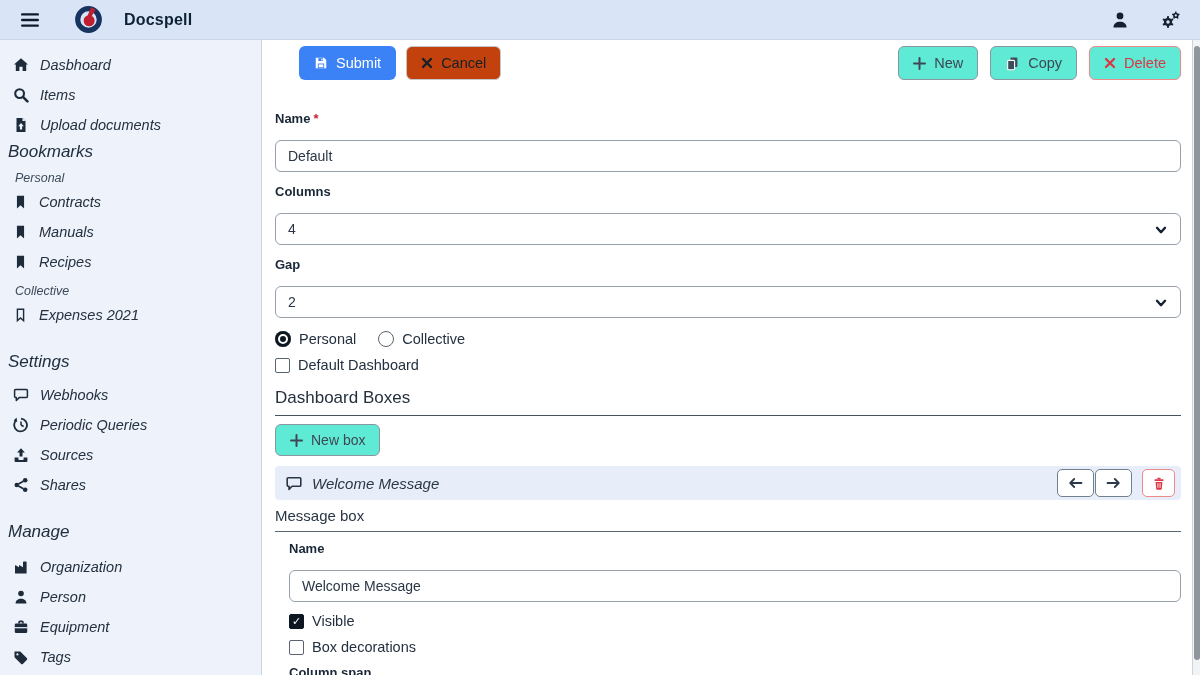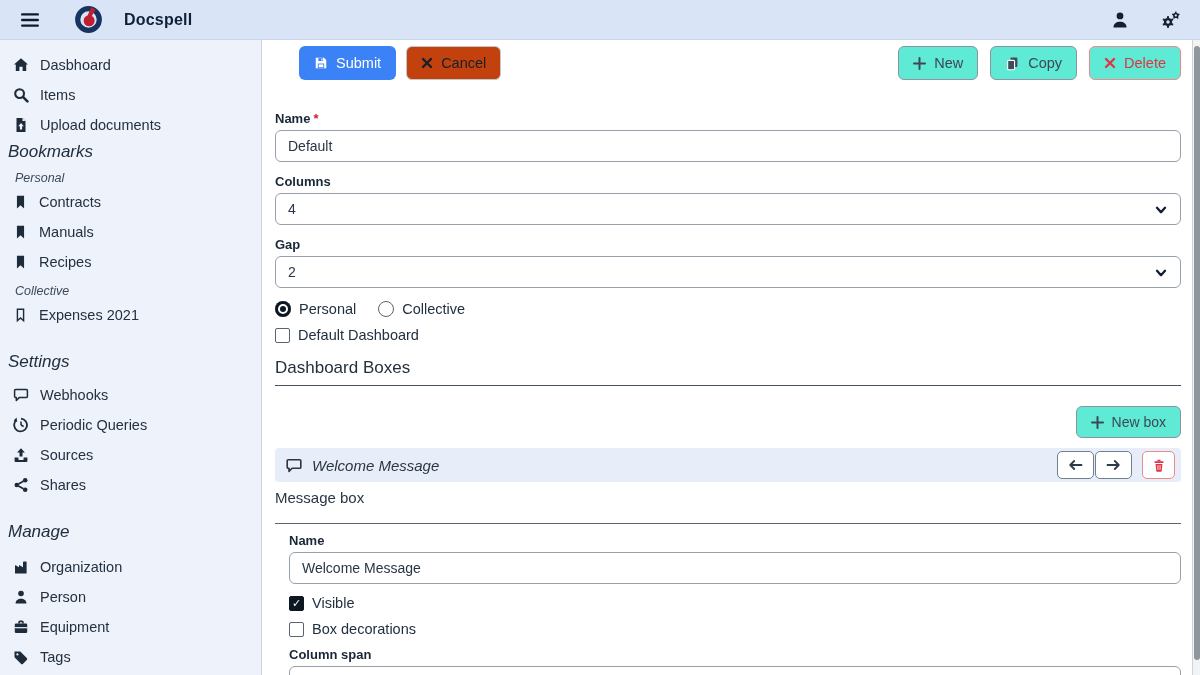--- a/index.html
+++ b/index.html
@@ -22,21 +22,21 @@
 
   
   .sidebar {
     position:absolute; top:40px; left:0; width:262px; height:635px;
     background:#edf2fb; border-right:1px solid #ccd3dc; overflow:hidden;
     padding-top:10px;
   }
   .side-item {
     display:flex; align-items:center; gap:11px;
     padding:6px 8px 6px 13px; height:30px;
-    font-size:14.5px; color:#25313f; cursor:pointer;
+    font-size:14.5px; color:#25313f; cursor:pointer;font-style:italic;
   }
   .side-item svg { flex:0 0 auto; }
   .sec-header {
     font-style:italic; font-size:17px; font-weight:500; color:#202e3e;
     padding:0 8px; line-height:24px;
   }
   .sec-header.gap-lg { margin-top:20px; }
   .sub-header {
     font-style:italic; font-size:12.5px; color:#3d4a59;
     padding:0 8px 0 15px; margin-top:5px; line-height:18px;
@@ -56,21 +56,21 @@
   .btn-primary { background:#3b82f6; color:#fff; }
   .btn-secondary { background:#c2410c; color:#15202b; border-color:#c2c7cc; }
   .btn-outline { border-color:#8b95a1; color:#3d4856; }
   .btn-danger-outline { border-color:#ef8a8a; color:#dc3545; }
   .toolbar-right { margin-left:auto; display:flex; gap:12px; }
   .ml8 { margin-left:10px; }
 
   .field-label { margin-top:12px; font-size:13px; font-weight:bold; color:#1a2737; line-height:15px; }
   .req { color:#cc2233; margin-left:3px; }
   .text-input, .selectbox {
-    margin-top:4px; width:100%; height:32px; border:1px solid #98a1ab; border-radius:6px;
+    margin-top:14px; width:100%; height:32px; border:1px solid #98a1ab; border-radius:6px;
     font-size:14px; color:#2a3645; padding:0 12px; background:#fff;
     font-family:"Liberation Sans", sans-serif;
   }
   .text-input { display:block; outline:none; }
   .selectbox { display:flex; align-items:center; cursor:pointer; position:relative; }
   .selectbox .chev { position:absolute; right:12px; top:9px; }
 
   .choice-row { margin-top:12px; display:flex; align-items:center; gap:22px; height:18px; }
   .choice { display:flex; align-items:center; gap:8px; font-size:14.5px; color:#22303f; cursor:pointer; }
   .radio { width:16px; height:16px; border-radius:50%; border:1.5px solid #59646f; background:#fff; }
@@ -79,39 +79,39 @@
          display:flex; align-items:center; justify-content:center; font-size:11px; color:#fff; }
   .cbx.checked { background:#0d1722; border-color:#0d1722; }
   .cbx .mark { visibility:hidden; line-height:1; }
   .cbx.checked .mark { visibility:visible; }
   .check-row { margin-top:8px; }
 
   .section-heading {
     margin-top:12px; font-size:17px; color:#24303e; line-height:24px;
     padding-bottom:5px; border-bottom:1px solid #47525f;
   }
-  .newbox-row { margin-top:20px; display:flex; justify-content:flex-end; }
+  .newbox-row { margin-top:8px; display:flex; }
   .btn-sm { height:32px; font-size:14px; }
 
   .box-header {
     margin-top:10px; height:34px; background:#e8eef9; border-radius:4px;
     display:flex; align-items:center; padding:0 6px 0 10px; gap:9px;
   }
   .box-title { font-style:italic; font-size:15px; color:#2a3645; }
   .box-header-actions { margin-left:auto; display:flex; align-items:center; }
   .icon-btn {
     width:37px; height:28px; background:#fff; border:1px solid #71808f; border-radius:5px;
     display:flex; align-items:center; justify-content:center; cursor:pointer;
   }
   .icon-btn + .icon-btn { margin-left:1px; }
   .icon-btn.danger { border-color:#ef8a8a; margin-left:10px; width:33px; }
 
   .box-body { padding-left:14px; }
   .kind-label { margin-top:6px; font-size:15px; color:#2a3645; line-height:20px;
-                padding-bottom:15px; border-bottom:1px solid #5b6673; }
+                padding-bottom:5px; border-bottom:1px solid #5b6673; }
   .content-label { margin-top:12px; font-size:15px; color:#2a3645; }
 
   
   .scrollbar-track {
     position:absolute; top:40px; right:0; width:8px; height:635px;
     background:#f2f3f5; border-left:1px solid #d0d4d9;
   }
   .scrollbar-thumb { position:absolute; top:6px; left:1px; width:6px; height:614px; background:#8f969e; border-radius:3px; }
 </style>
 </head>

